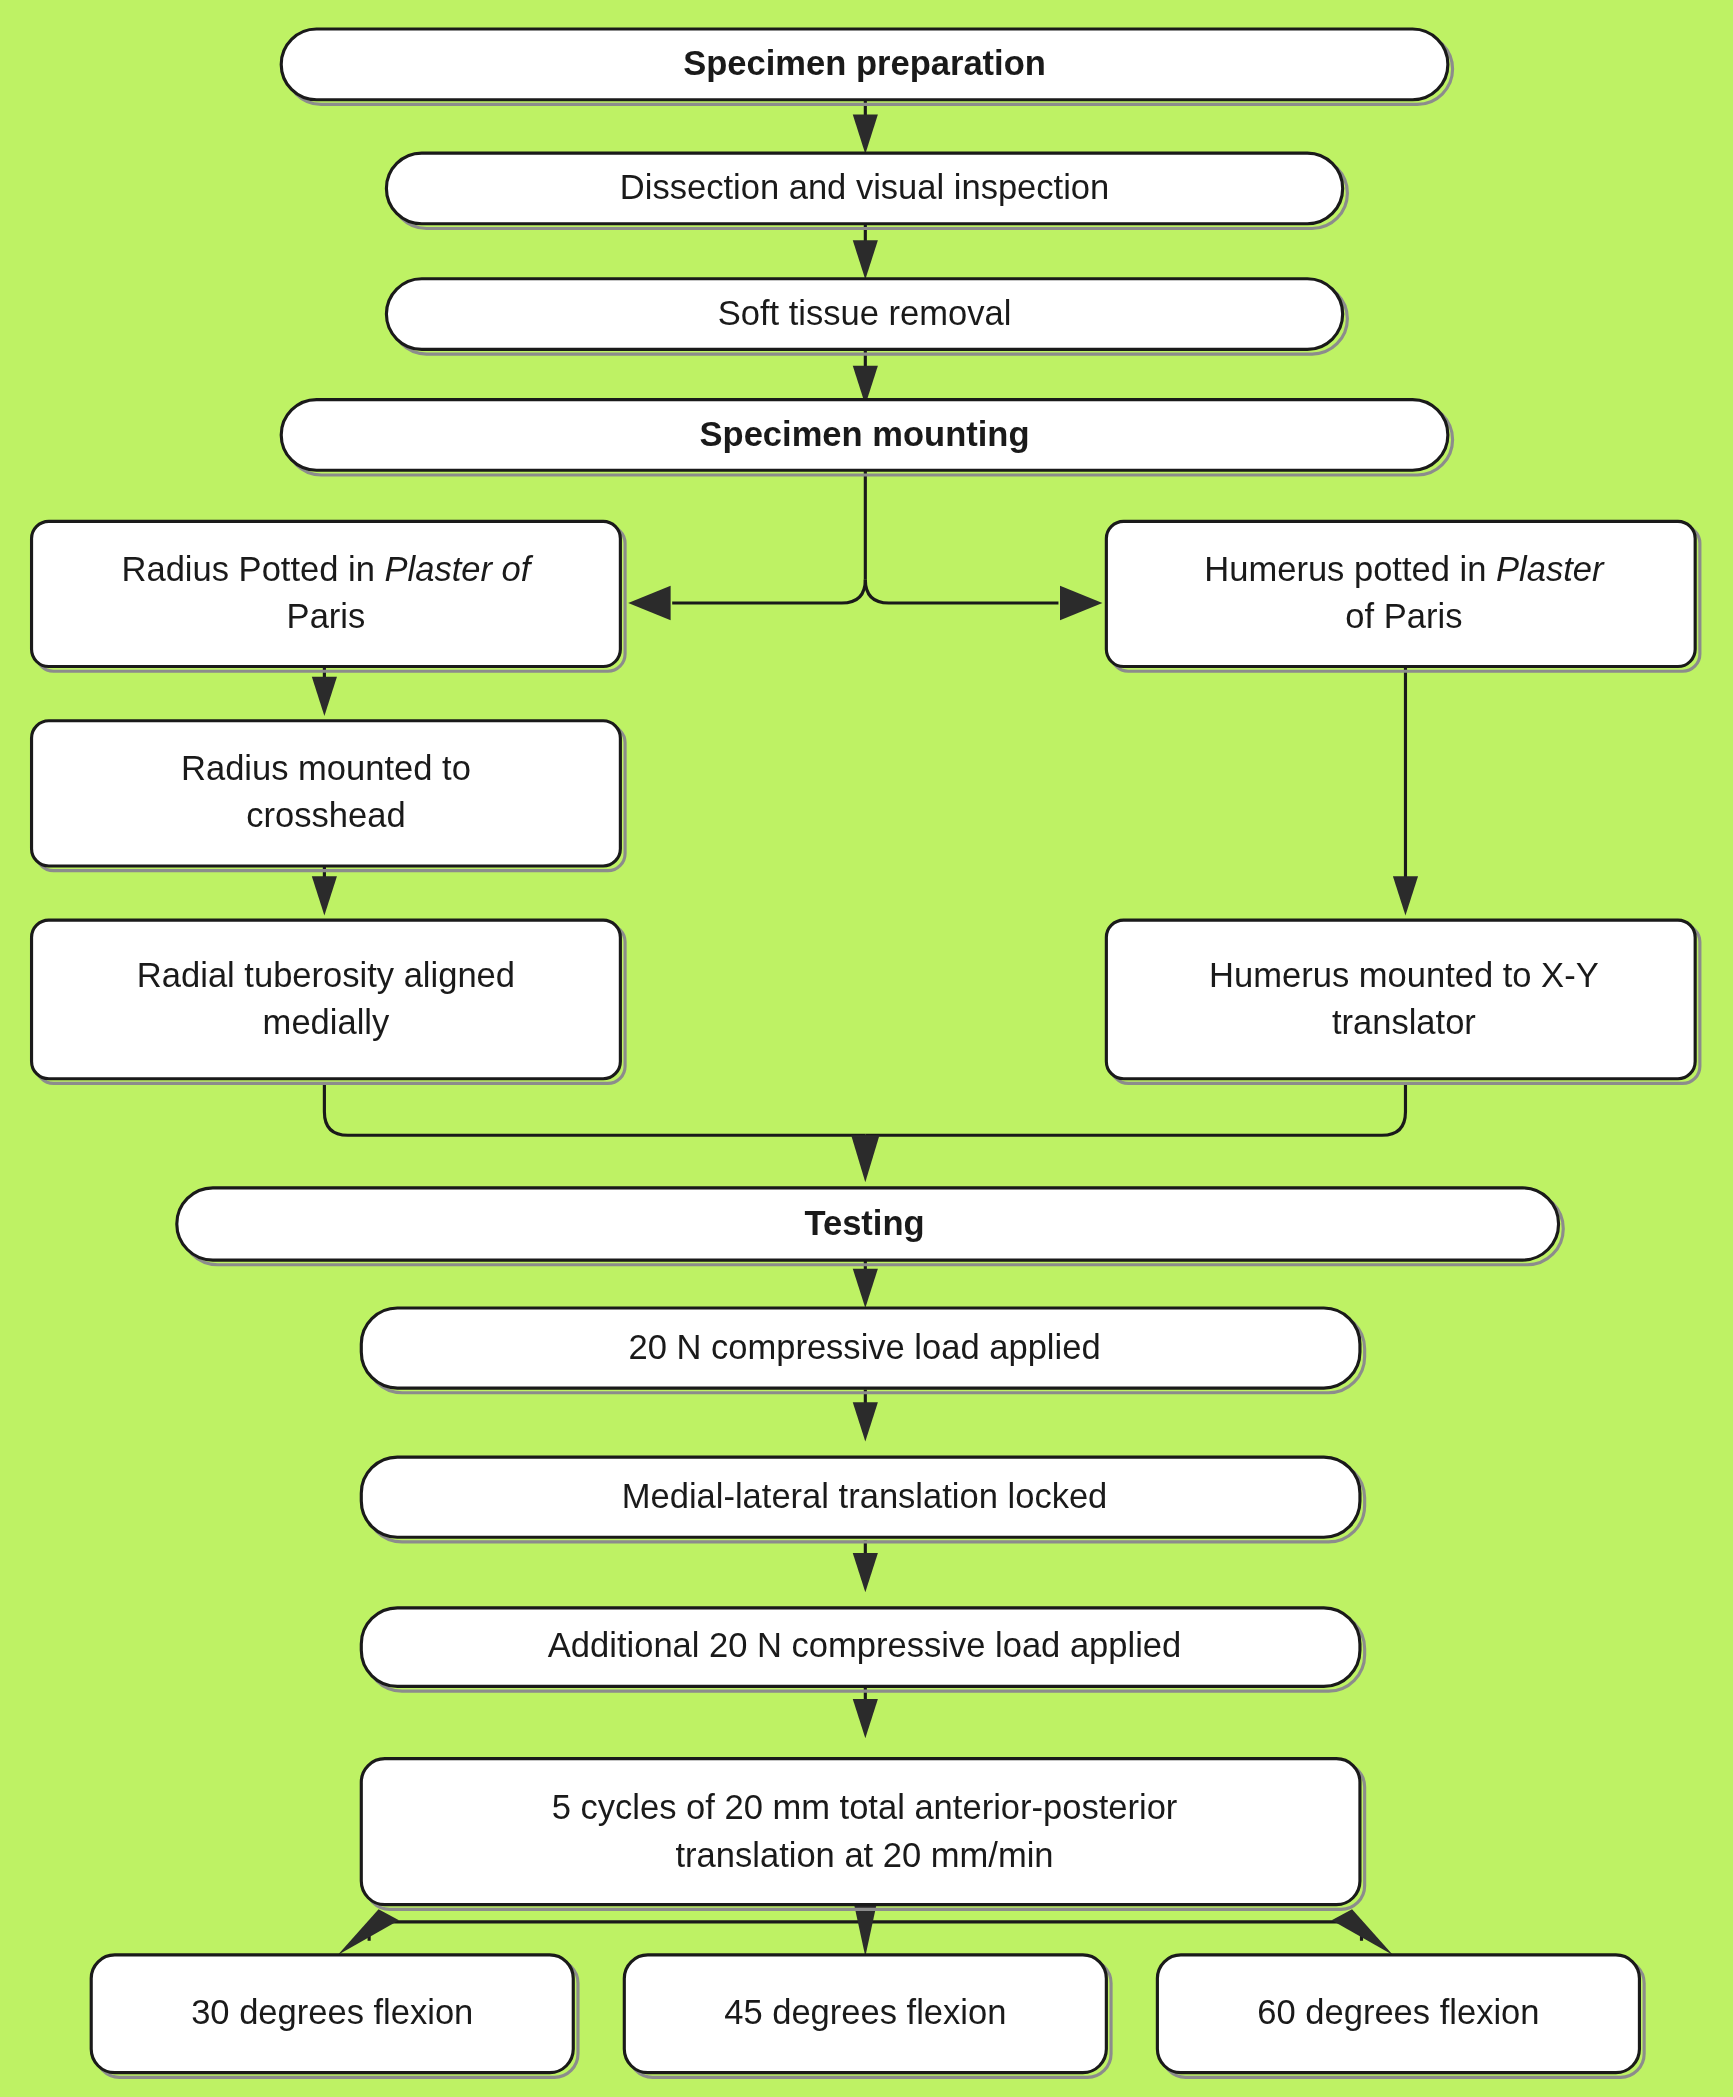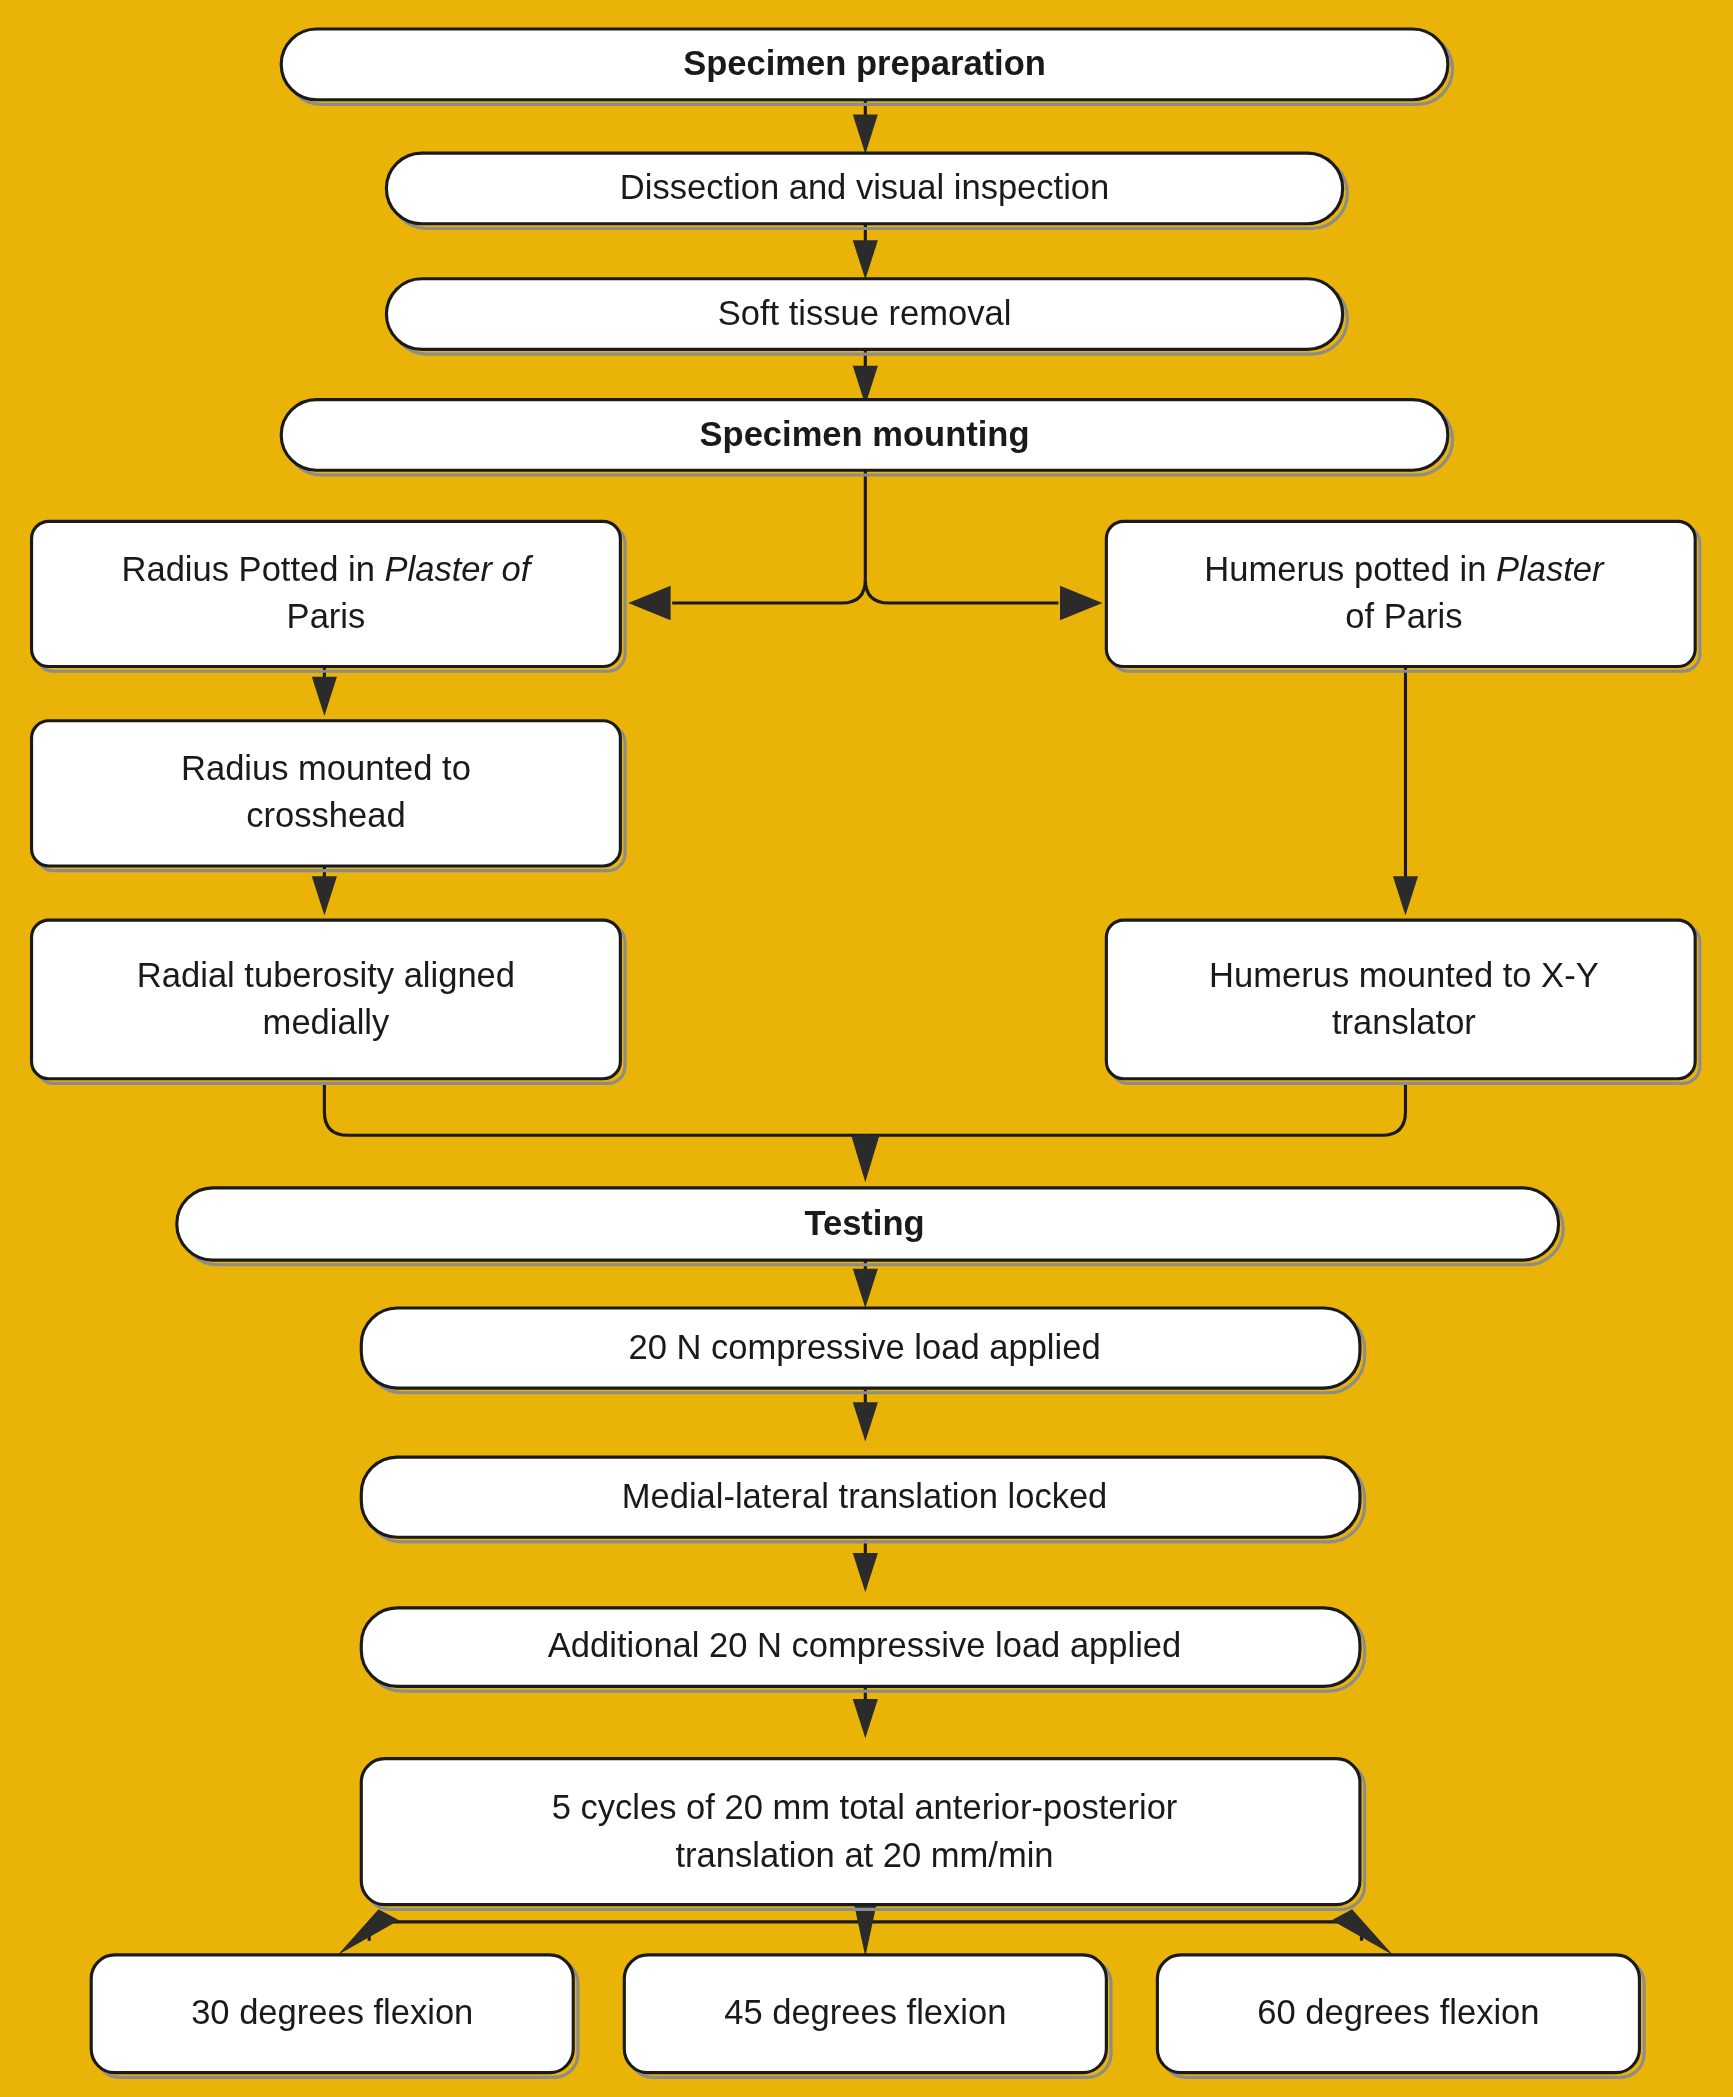--- a/index.html
+++ b/index.html
@@ -4,21 +4,21 @@
 <style>
   html, body {
     margin: 0;
     padding: 0;
     background: #ffffff;
   }
   #page {
     position: relative;
     width: 1733px;
     height: 2097px;
-    background: #eab308;
+    background: #bef264;
     font-family: "Liberation Sans", sans-serif;
     overflow: hidden;
   }
   svg.flow {
     position: absolute;
     left: 0;
     top: 0;
     width: 1733px;
     height: 2097px;
   }

